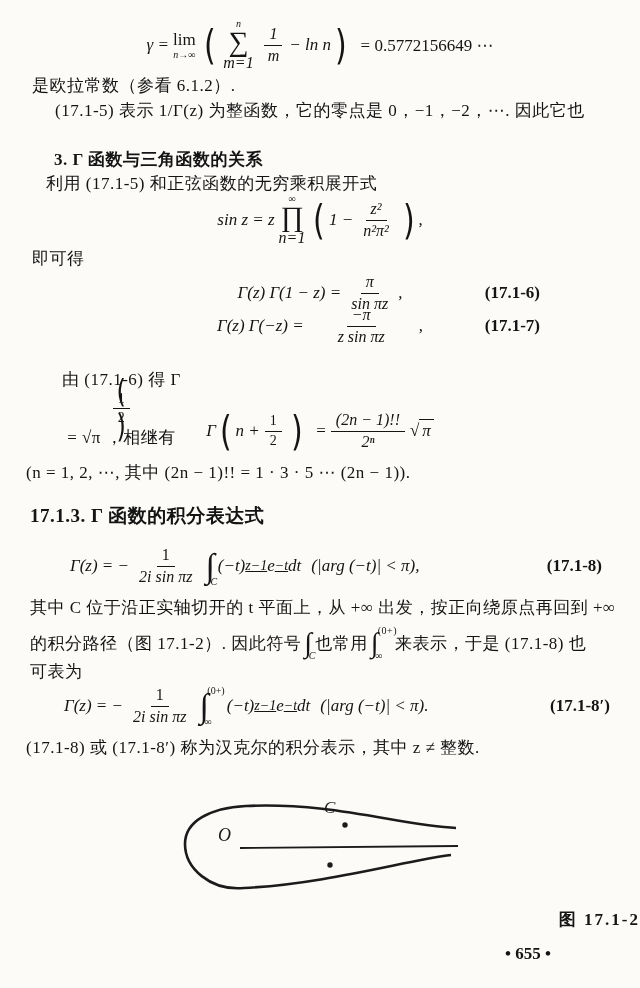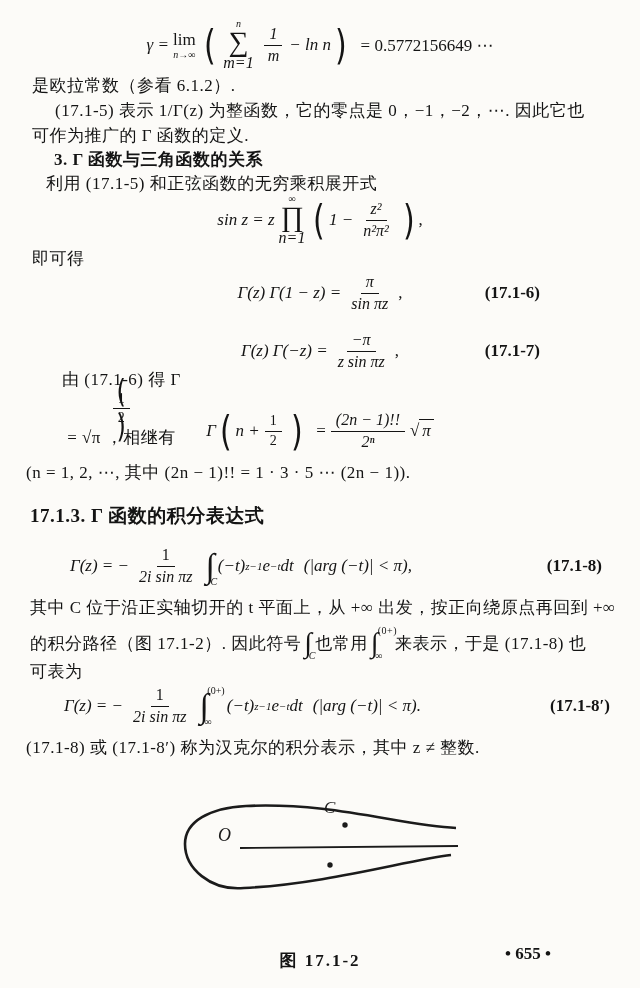--- a/index.html
+++ b/index.html
@@ -60,21 +60,21 @@
     transform:scaleX(0.75); display:inline-block;
   }
 
   
   .intwrap { display:inline-block; position:relative; vertical-align:middle; margin:0 3px; }
   .intwrap .int-glyph { font-size:34px; line-height:1; }
   .intwrap .int-sup { position:absolute; top:-4px; left:85%; font-size:10px; white-space:nowrap; }
   .intwrap .int-sub { position:absolute; bottom:-4px; left:55%; font-size:10px; font-style:italic; }
   .intwrap.small .int-glyph { font-size:28px; }
 
-  sup.p { font-size:11px; font-style:italic; vertical-align:6px; letter-spacing:0; }
+  sup.p { font-size:14px; font-style:italic; vertical-align:6px; letter-spacing:0;text-decoration:underline; }
 
   .sqrt { white-space:nowrap; }
   .sqrt .radical { font-style:normal; }
   .sqrt .arg { border-top:1.4px solid #141414; padding:1px 3px 0; font-style:italic; }
 
   .heading { font-size:19px; font-weight:bold; letter-spacing:0.5px; }
   .caption { font-size:17px; font-weight:bold; letter-spacing:2px; }
   .footer  { font-size:17px; font-weight:bold; }
 
   svg .stroke { fill:none; stroke:#1b1b1b; }
@@ -102,21 +102,20 @@
       <span class="den mi">m</span>
     </span>
     <span class="mi">− ln n</span>
     <span class="bigparen">)</span>
     <span class="gap"></span>
     <span>=  0.5772156649 ⋯</span>
   </div>
 
   <div class="blk cn" style="top:74px;left:32px;">是欧拉常数（参看 6.1.2）.</div>
   <div class="blk cn" style="top:99px;left:55px;">(17.1-5) 表示 1/Γ(z) 为整函数，它的零点是 0，−1，−2，⋯.  因此它也</div>
-  <div class="blk cn" style="top:124px;left:32px;">可作为推广的 Γ 函数的定义.</div>
   <div class="blk cn bold" style="top:148px;left:54px;">3.  Γ 函数与三角函数的关系</div>
   <div class="blk cn" style="top:172px;left:46px;">利用 (17.1-5) 和正弦函数的无穷乘积展开式</div>
 
   <div class="eqrow" style="top:196px;height:48px;">
     <span class="mi">sin z  =  z</span>
     <span class="bigop">
       <span class="over">∞</span>
       <span class="glyph">∏</span>
       <span class="under">n=1</span>
     </span>
@@ -135,21 +134,21 @@
   <div class="eqrow" style="top:270px;height:46px;">
     <span class="mi">Γ(z) Γ(1 − z)  =</span>
     <span class="frac">
       <span class="num mi">π</span>
       <span class="den mi">sin πz</span>
     </span>
     <span>,</span>
     <span class="tag" style="right:100px;">(17.1-6)</span>
   </div>
 
-  <div class="eqrow" style="top:328px;height:46px;">
+  <div class="eqrow" style="top:303px;height:46px;gap:24px;">
     <span class="mi">Γ(z) Γ(−z)  =</span>
     <span class="frac">
       <span class="num mi">−π</span>
       <span class="den mi">z sin πz</span>
     </span>
     <span>,</span>
     <span class="tag" style="right:100px;text-align:center;">(17.1-7)</span>
   </div>
 
   <div class="blk cn" style="top:368px;left:62px;height:42px;display:flex;align-items:center;flex-direction:column;">
@@ -257,17 +256,17 @@
     <svg width="294" height="104" viewBox="0 0 294 104">
       <path class="stroke" stroke-width="2.6" d="M 280 32 C 226 30 158 6 70 10 C 34 12 9 25 9 48 C 9 72 34 95 68 92 C 150 88 232 64 275 59"></path>
       <path class="stroke" stroke-width="1.8" d="M 64 52 L 282 50"></path>
       <circle cx="169" cy="29" r="2.7" fill="#1b1b1b"></circle>
       <circle cx="154" cy="69" r="2.7" fill="#1b1b1b"></circle>
       <text x="42" y="45" font-size="18">O</text>
       <text x="148" y="17" font-size="17">C</text>
     </svg>
   </div>
 
-  <div class="blk caption" style="top:949px;left:0;width:640px;text-align:center;">图  17.1-2</div>
+  <div class="blk caption" style="top:908px;left:0;width:640px;text-align:right;">图  17.1-2</div>
 
   <div class="blk footer" style="top:944px;left:505px;">• 655 •</div>
 
 </div>
 
 </body></html>

